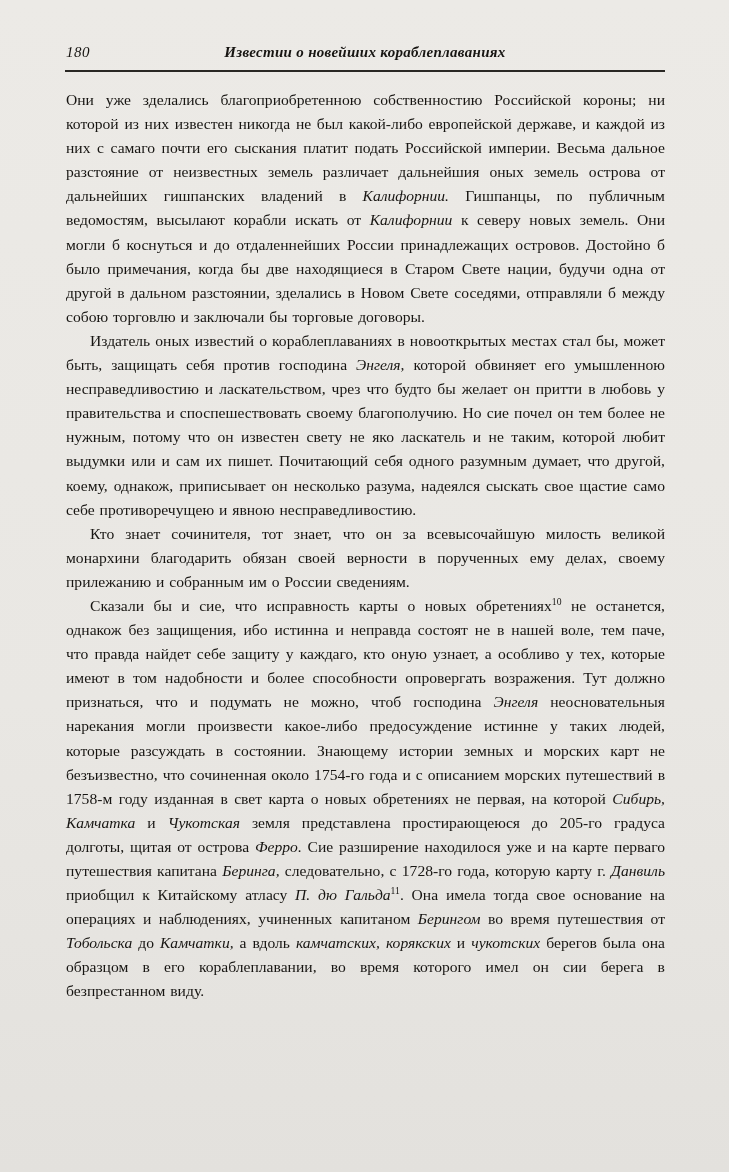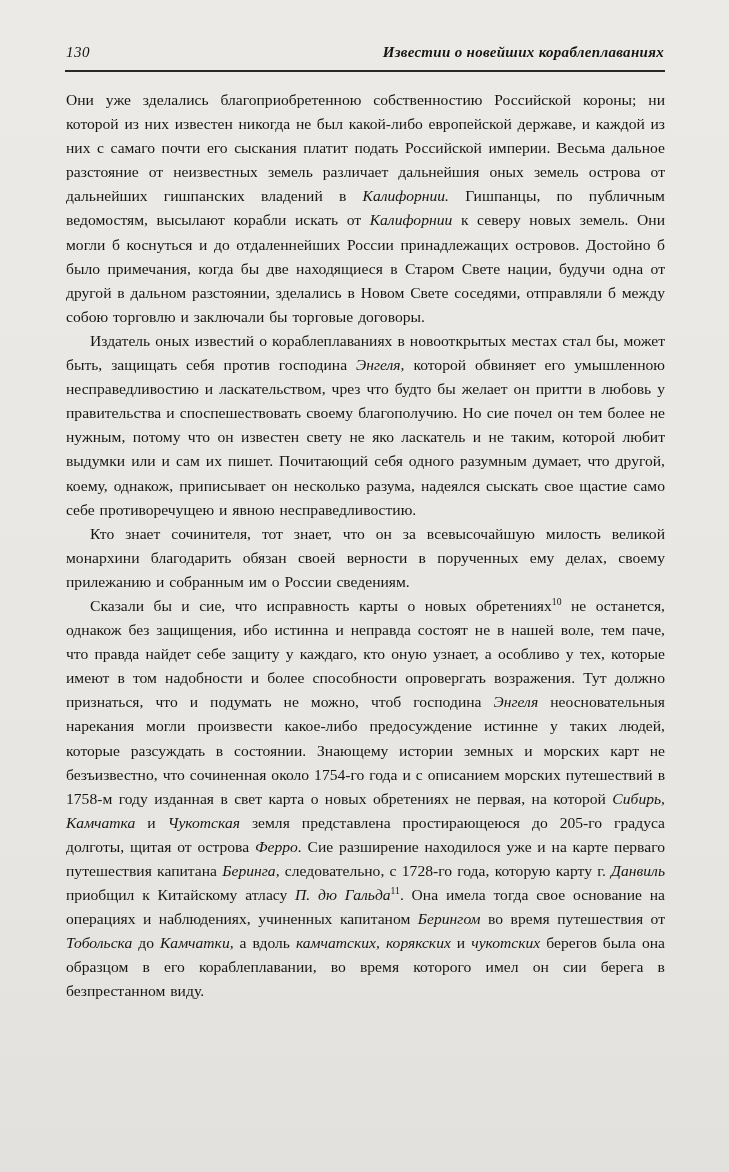--- a/index.html
+++ b/index.html
@@ -35,21 +35,21 @@
     top: 0;
     font-style: italic;
     font-size: 15px;
     letter-spacing: 0.5px;
   }
   .running-title {
     position: absolute;
     left: 0;
     right: 0;
     top: 0;
-    text-align: right;
+    text-align: center;
     font-weight: bold;
     font-style: italic;
     font-size: 15px;
     letter-spacing: 0.3px;
   }
   .header-rule {
     position: absolute;
     top: 70px;
     left: 65px;
     width: 600px;
@@ -78,21 +78,21 @@
     font-size: 0.62em;
     line-height: 0;
     vertical-align: super;
   }
 </style>
 </head>
 <body>
 
 <div class="page">
   <div class="header">
-    <div class="page-number">130</div>
+    <div class="page-number">180</div>
     <div class="running-title">Известии о новейших кораблеплаваниях</div>
   </div>
   <div class="header-rule"></div>
   <div class="content">
       <p class="para"><span>Они уже зделались благоприобретенною собственностию Российской короны; ни которой из них известен никогда не был какой-либо европейской державе, и каждой из них с самаго почти его сыскания платит подать Российской империи. Весьма дальное разстояние от неизвестных земель различает дальнейшия оных земель острова от дальнейших гишпанских владений в </span><em>Калифорнии.</em><span> Гишпанцы, по публичным ведомостям, высылают корабли искать от </span><em>Калифорнии</em><span> к северу новых земель. Они могли б коснуться и до отдаленнейших России принадлежащих островов. Достойно б было примечания, когда бы две находящиеся в Старом Свете нации, будучи одна от другой в дальном разстоянии, зделались в Новом Свете соседями, отправляли б между собою торговлю и заключали бы торговые договоры.</span></p>
       <p class="para indent"><span>Издатель оных известий о кораблеплаваниях в новооткрытых местах стал бы, может быть, защищать себя против господина </span><em>Энгеля,</em><span> которой обвиняет его умышленною несправедливостию и ласкательством, чрез что будто бы желает он притти в любовь у правительства и споспешествовать своему благополучию. Но сие почел он тем более не нужным, потому что он известен свету не яко ласкатель и не таким, которой любит выдумки или и сам их пишет. Почитающий себя одного разумным думает, что другой, коему, однакож, приписывает он несколько разума, надеялся сыскать свое щастие само себе противоречущею и явною несправедливостию.</span></p>
       <p class="para indent"><span>Кто знает сочинителя, тот знает, что он за всевысочайшую милость великой монархини благодарить обязан своей верности в порученных ему делах, своему прилежанию и собранным им о России сведениям.</span></p>
       <p class="para indent"><span>Сказали бы и сие, что исправность карты о новых обретениях</span><sup>10</sup><span> не останется, однакож без защищения, ибо истинна и неправда состоят не в нашей воле, тем паче, что правда найдет себе защиту у каждаго, кто оную узнает, а особливо у тех, которые имеют в том надобности и более способности опровергать возражения. Тут должно признаться, что и подумать не можно, чтоб господина </span><em>Энгеля</em><span> неосновательныя нарекания могли произвести какое-либо предосуждение истинне у таких людей, которые разсуждать в состоянии. Знающему истории земных и морских карт не безъизвестно, что сочиненная около 1754-го года и с описанием морских путешествий в 1758-м году изданная в свет карта о новых обретениях не первая, на которой </span><em>Сибирь, Камчатка</em><span> и </span><em>Чукотская</em><span> земля представлена простирающеюся до 205-го градуса долготы, щитая от острова </span><em>Ферро.</em><span> Сие разширение находилося уже и на карте перваго путешествия капитана </span><em>Беринга,</em><span> следовательно, с 1728-го года, которую карту г. </span><em>Данвиль</em><span> приобщил к Китайскому атласу </span><em>П. дю Гальда</em><sup>11</sup><span>. Она имела тогда свое основание на операциях и наблюдениях, учиненных капитаном </span><em>Берингом</em><span> во время путешествия от </span><em>Тобольска</em><span> до </span><em>Камчатки,</em><span> а вдоль </span><em>камчатских, корякских</em><span> и </span><em>чукотских</em><span> берегов была она образцом в его кораблеплавании, во время которого имел он сии берега в безпрестанном виду.</span></p>
     </div>
 </div>

